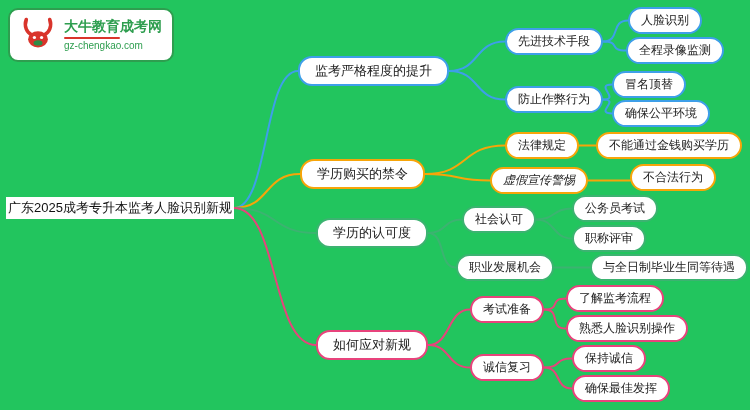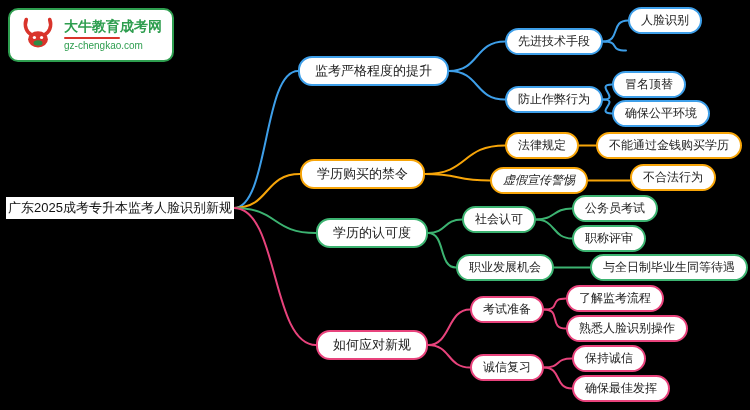--- a/index.html
+++ b/index.html
@@ -1,17 +1,17 @@
 <!DOCTYPE html>
 <html lang="zh"><head>
 <meta charset="utf-8">
 <style>
   html,body{margin:0;padding:0;background:#fff;}
   body{font-family:"Liberation Sans","DejaVu Sans",sans-serif;}
-  #mindmap{position:relative;width:750px;height:410px;background:#000000;overflow:hidden;}
+  #mindmap{position:relative;width:750px;height:410px;background:#22c55e;overflow:hidden;}
   #edges{position:absolute;left:0;top:0;width:750px;height:410px;z-index:1;pointer-events:none;}
   .node{
     position:absolute;z-index:2;background:#fff;border:2px solid #999;
     border-radius:14px;color:#222;white-space:nowrap;display:flex;align-items:center;
     box-sizing:border-box;
   }
   .lv1{font-size:13px;padding:4px 15px;}
   .lv2,.lv3{font-size:12px;padding:3px 11px;}
   #root{
     position:absolute;z-index:2;left:6px;top:197px;font-size:13px;color:#111;
@@ -75,20 +75,21 @@
       <span class="logo-underline"></span>
       <span class="logo-url">gz-chengkao.com</span>
     </span>
   </div>
 
   <div id="root">广东2025成考专升本监考人脸识别新规</div>
 
   <div class="node lv1" id="b0" style="left: 298px; top: 56px; border-color: rgb(62, 159, 233);">监考严格程度的提升</div>
   <div class="node lv2" id="b0c0" style="left: 505px; top: 28px; border-color: rgb(62, 159, 233);">先进技术手段</div>
   <div class="node lv3" id="b0c0g0" style="left: 628px; top: 7px; border-color: rgb(62, 159, 233);">人脸识别</div>
+  <div class="node lv3" id="b0c0g1" style="left: 626px; top: 37px; border-color: rgb(62, 159, 233);">全程录像监测</div>
   <div class="node lv2" id="b0c1" style="left: 505px; top: 86px; border-color: rgb(62, 159, 233);">防止作弊行为</div>
   <div class="node lv3" id="b0c1g0" style="left: 612px; top: 71px; border-color: rgb(62, 159, 233);">冒名顶替</div>
   <div class="node lv3" id="b0c1g1" style="left: 612px; top: 100px; border-color: rgb(62, 159, 233);">确保公平环境</div>
 
   <div class="node lv1" id="b1" style="left: 300px; top: 159px; border-color: rgb(247, 165, 9);">学历购买的禁令</div>
   <div class="node lv2" id="b1c0" style="left: 505px; top: 132px; border-color: rgb(247, 165, 9);">法律规定</div>
   <div class="node lv3" id="b1c0g0" style="left: 596px; top: 132px; border-color: rgb(247, 165, 9); text-align: center;">不能通过金钱购买学历</div>
   <div class="node lv2" id="b1c1" style="left: 490px; top: 167px; border-color: rgb(247, 165, 9); font-style: italic;">虚假宣传警惕</div>
   <div class="node lv3" id="b1c1g0" style="left: 630px; top: 164px; border-color: rgb(247, 165, 9);">不合法行为</div>
 

